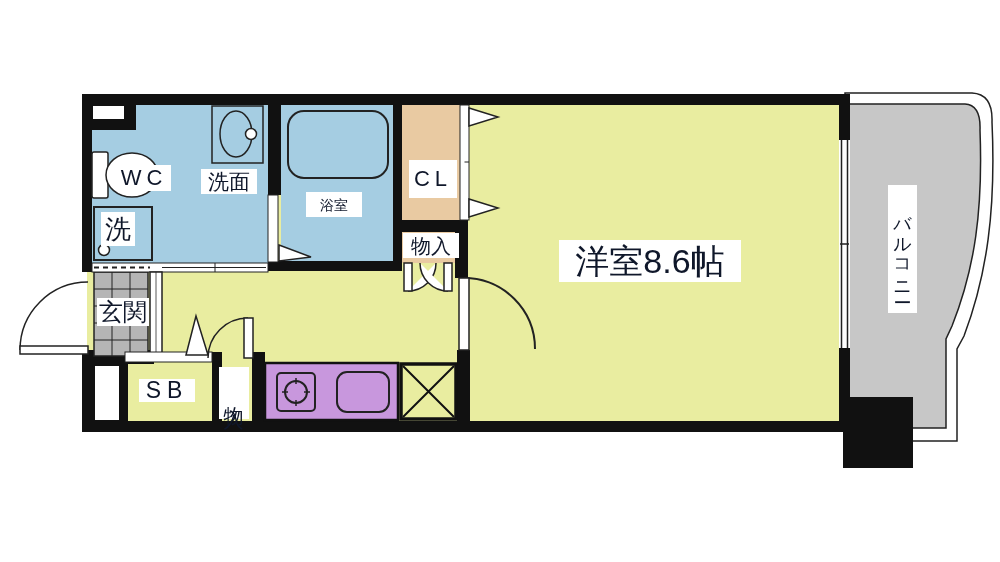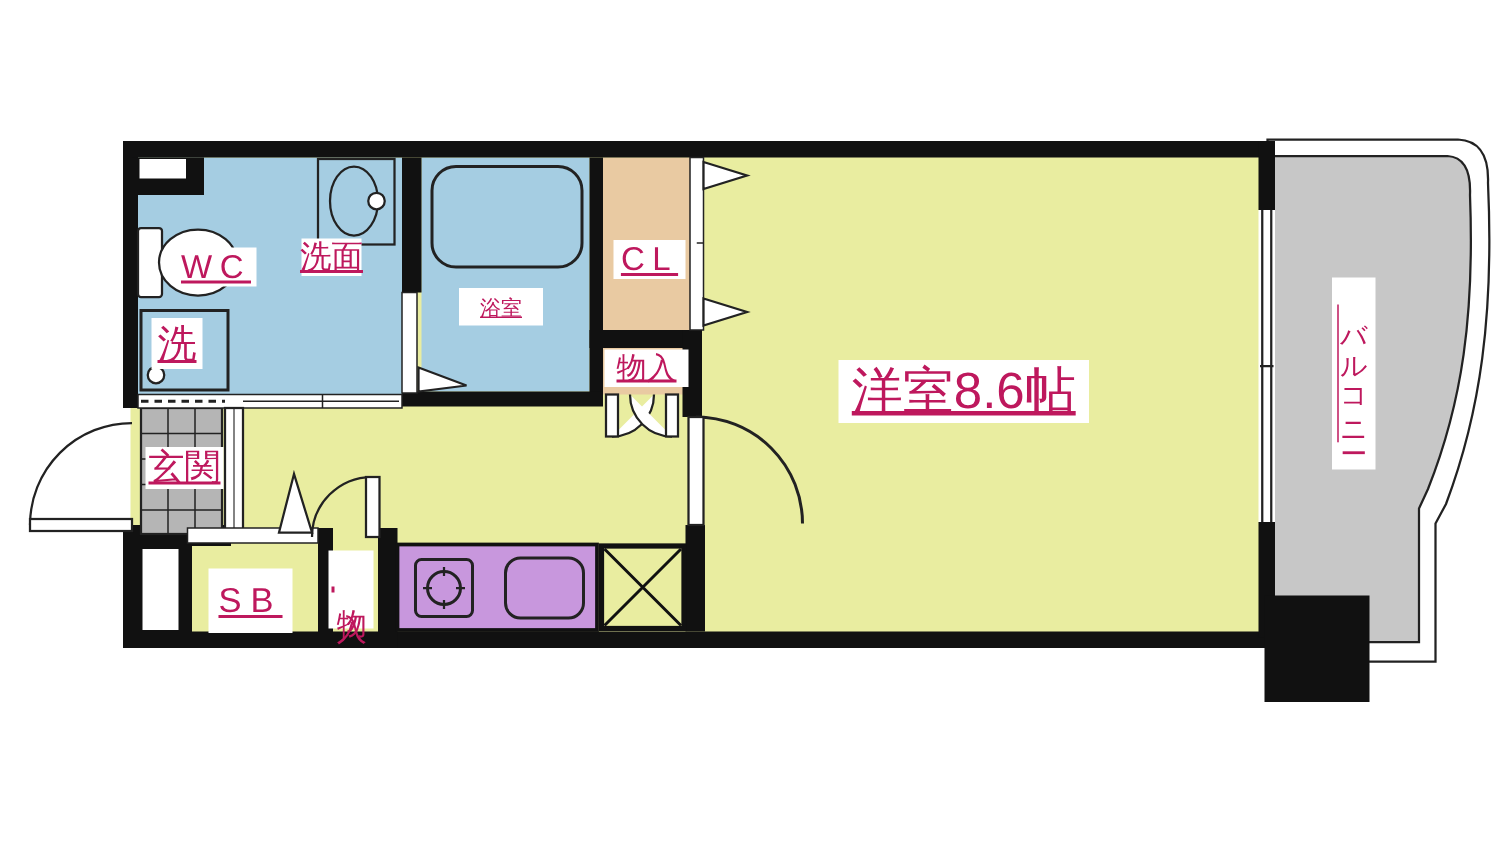--- a/index.html
+++ b/index.html
@@ -1,20 +1,20 @@
 <!DOCTYPE html>
 <html><head>
 <meta charset="utf-8">
 <style>
   html,body{margin:0;padding:0;background:#fff;}
   #stage{position:relative;width:1000px;height:562px;background:#ffffff;overflow:hidden;
          font-family:"Liberation Sans","DejaVu Sans",sans-serif;}
   #planSvg{position:absolute;left:0;top:0;}
-  .label{position:absolute;background:#ffffff;color:#be185d;display:flex;align-items:center;
-         justify-content:center;line-height:1;white-space:nowrap;text-decoration:underline;}
+  .label{position:absolute;background:#ffffff;color:#0f172a;display:flex;align-items:center;
+         justify-content:center;line-height:1;white-space:nowrap;}
   .v{writing-mode:vertical-rl;text-orientation:upright;letter-spacing:2px;}
 </style>
 </head>
 <body>
 
 <div id="stage">
 
 <svg id="planSvg" width="1000" height="562" viewBox="0 0 1000 562">
 
   <path d="M 845 93 L 972 93 Q 993 94 992 122 C 996 210 987 275 964 336 L 957 349 L 957 441 L 845 441 Z" fill="#ffffff" stroke="#222" stroke-width="1.5"></path>
@@ -140,23 +140,23 @@
   </g>
 
   <g>
     <rect x="839" y="140" width="11" height="208" fill="#ffffff"></rect>
     <path d="M841.5 140 V348 M847.5 140 V348 M840 244 H849" stroke="#222" stroke-width="1.5" fill="none"></path>
   </g>
 </svg>
 
 <div class="label" style="left:117px;top:165px;width:54px;height:26px;font-size:22px;letter-spacing:5px;">WC</div>
 <div class="label" style="left:101px;top:212px;width:34px;height:34px;font-size:26px;">洗</div>
-<div class="label" style="left:201px;top:159px;width:40px;height:25px;font-size:21px;">洗面</div>
+<div class="label" style="left:201px;top:169px;width:56px;height:25px;font-size:21px;">洗面</div>
 <div class="label" style="left:306px;top:192px;width:56px;height:25px;font-size:14px;">浴室</div>
-<div class="label" style="left:409px;top:160px;width:48px;height:26px;font-size:22px;letter-spacing:5px;">CL</div>
+<div class="label" style="left:409px;top:160px;width:48px;height:38px;font-size:22px;letter-spacing:5px;">CL</div>
 <div class="label" style="left:403px;top:233px;width:56px;height:25px;font-size:20px;">物入</div>
-<div class="label" style="left:559px;top:240px;width:167px;height:42px;font-size:34px;">洋室8.6帖</div>
+<div class="label" style="left:559px;top:240px;width:182px;height:42px;font-size:34px;">洋室8.6帖</div>
 <div class="label" style="left:97px;top:298px;width:52px;height:28px;font-size:24px;">玄関</div>
-<div class="label" style="left:139px;top:379px;width:56px;height:43px;font-size:23px;letter-spacing:6px;">SB</div>
+<div class="label" style="left:139px;top:379px;width:56px;height:23px;font-size:23px;letter-spacing:6px;">SB</div>
 <div class="label v" style="left:219px;top:367px;width:30px;height:52px;font-size:20px;">物入</div>
 <div class="label v" style="left:888px;top:185px;width:29px;height:128px;font-size:18px;">バルコニー</div>
 
 </div>
 
 </body></html>

